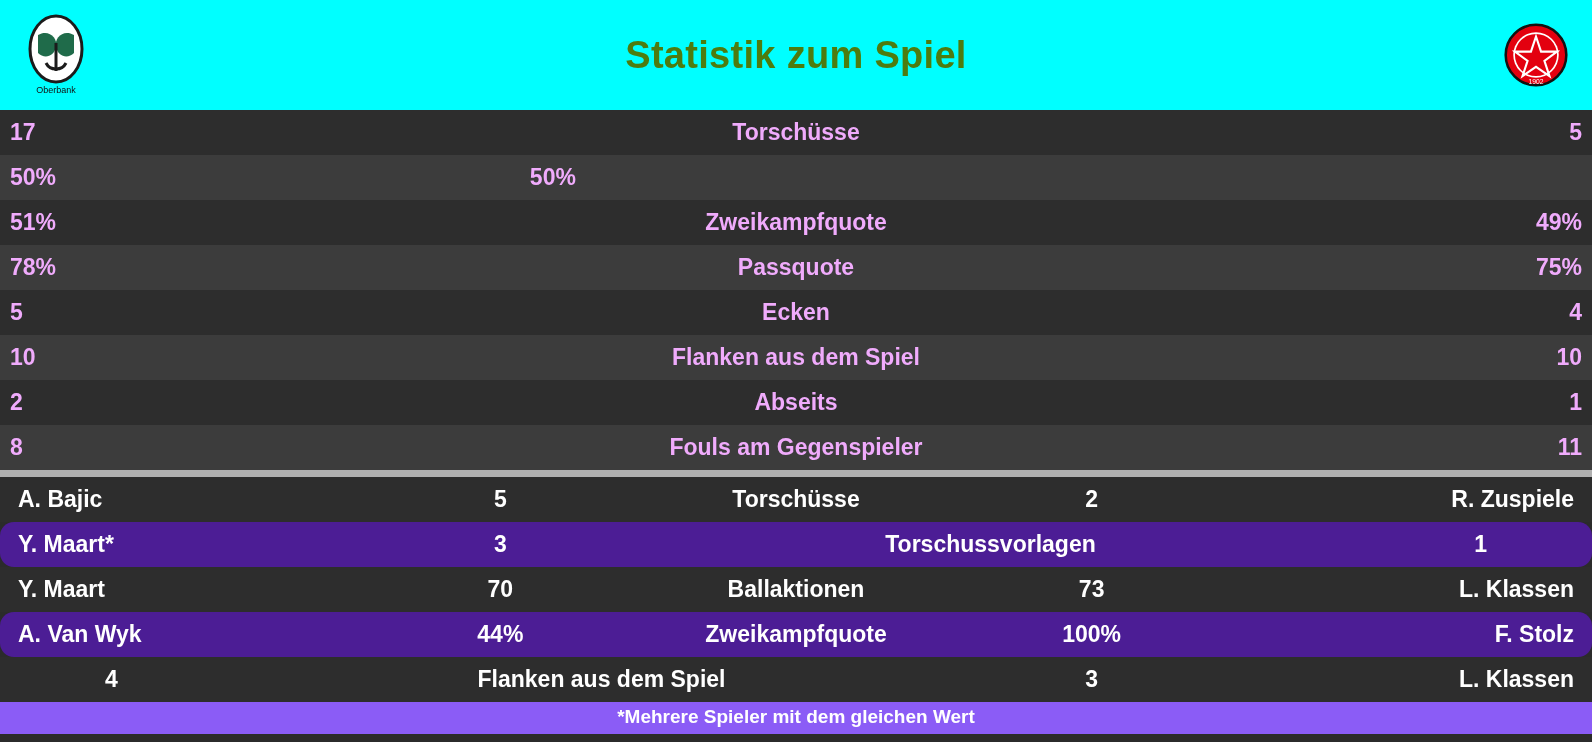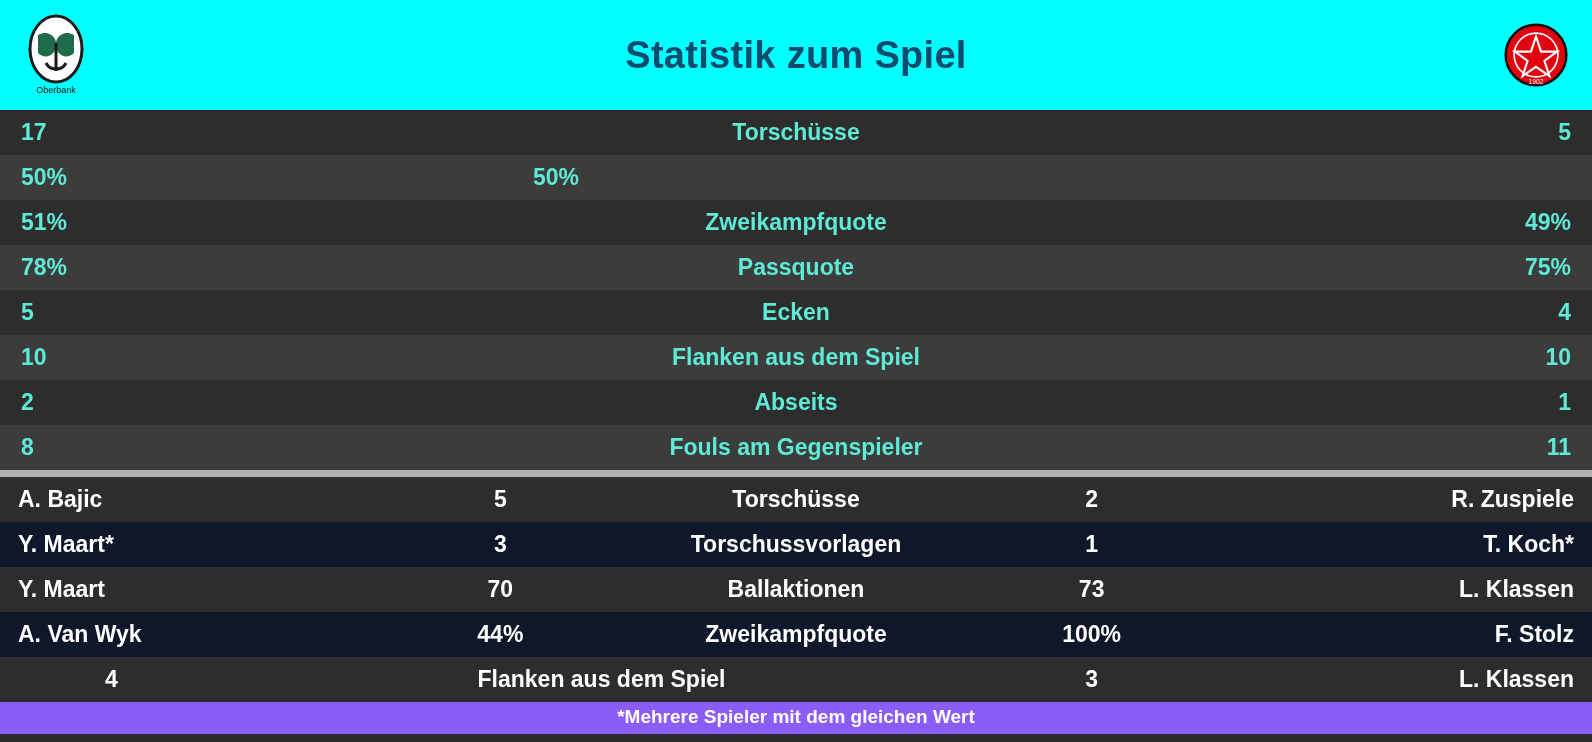--- a/index.html
+++ b/index.html
@@ -34,43 +34,43 @@
   .header-title {
     position: absolute;
     left: 0;
     right: 0;
     top: 0;
     height: 110px;
     line-height: 110px;
     text-align: center;
     font-size: 38px;
     font-weight: bold;
-    color: #0c4a6e;
+    color: #4d7c0f;
     letter-spacing: 0.3px;
   }
   .logo {
     position: relative;
     z-index: 3;
     width: 64px;
     height: 84px;
     display: flex;
     align-items: center;
   }
 
   
   .team-stats {
     width: 100%;
   }
   .row {
     display: flex;
     align-items: center;
     height: 45px;
     box-sizing: border-box;
-    padding: 0 21px;
-    color: #5eead4;
+    padding: 0 10px;
+    color: #f0abfc;
     font-size: 23px;
     font-weight: bold;
   }
   .row.dark  { background: #2d2d2d; }
   .row.light { background: #3c3c3c; }
 
   .cell-home-val {
     width: 18%;
     text-align: left;
     white-space: nowrap;
@@ -97,21 +97,21 @@
     display: flex;
     align-items: center;
     height: 45px;
     box-sizing: border-box;
     padding: 0 18px;
     color: #ffffff;
     font-size: 23px;
     font-weight: bold;
   }
   .player-row.dark  { background: #2d2d2d; }
-  .player-row.light { background: #0f172a; }
+  .player-row.light { background: #4c1d95; border-radius: 14px; }
   .p-home-name { width: 25%; text-align: left;  white-space: nowrap; }
   .p-home-val  { width: 12%; text-align: center; white-space: nowrap; }
   .p-label     { flex: 1 1 auto; text-align: center; white-space: nowrap; }
   .p-away-val  { width: 12%; text-align: center; white-space: nowrap; }
   .p-away-name { width: 25%; text-align: right; white-space: nowrap; }
 
   
   .footnote {
     height: 32px;
     line-height: 30px;
@@ -212,21 +212,20 @@
       <div class="p-label">Torschüsse</div>
       <div class="p-away-val">2</div>
       <div class="p-away-name">R. Zuspiele</div>
     </div>
 
     <div class="player-row light">
       <div class="p-home-name">Y. Maart*</div>
       <div class="p-home-val">3</div>
       <div class="p-label">Torschussvorlagen</div>
       <div class="p-away-val">1</div>
-      <div class="p-away-name">T. Koch*</div>
     </div>
 
     <div class="player-row dark">
       <div class="p-home-name">Y. Maart</div>
       <div class="p-home-val">70</div>
       <div class="p-label">Ballaktionen</div>
       <div class="p-away-val">73</div>
       <div class="p-away-name">L. Klassen</div>
     </div>
 

